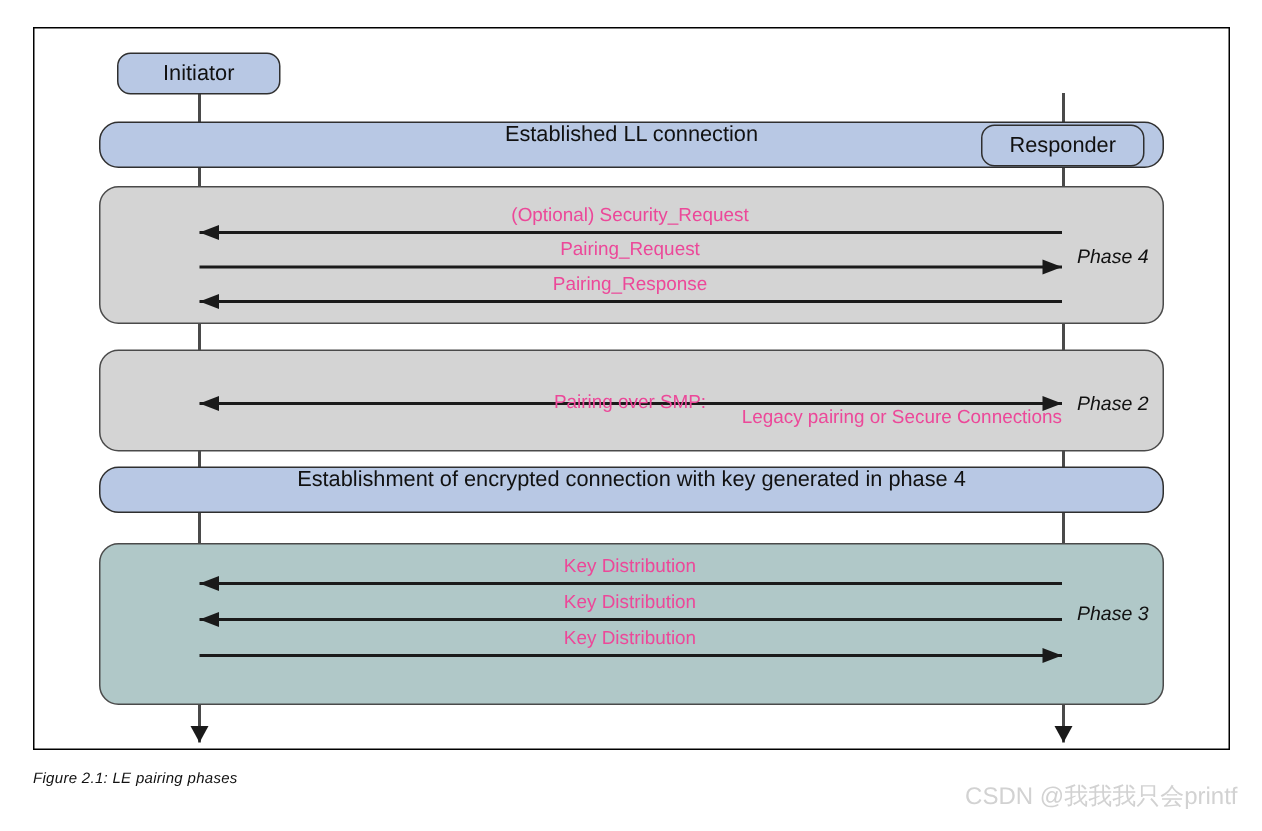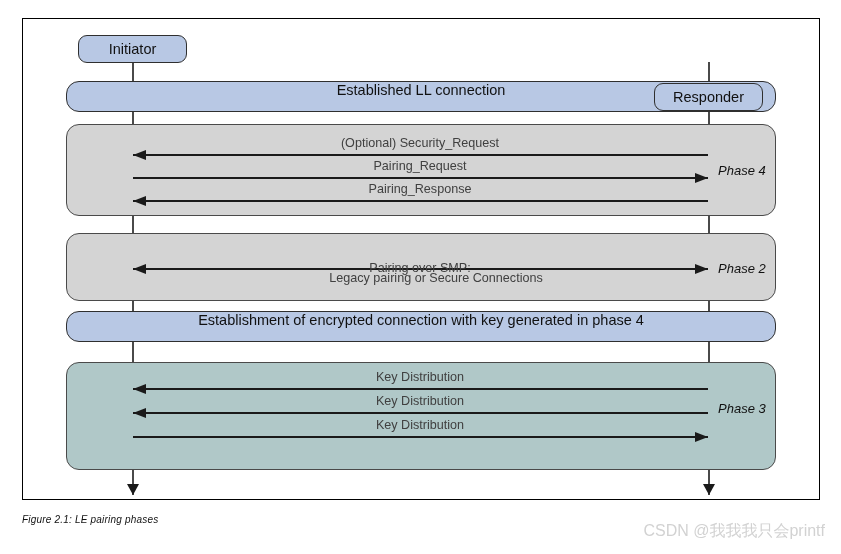--- a/index.html
+++ b/index.html
@@ -117,21 +117,21 @@
   }
   .arrowhead.right {
     border-top: 5.5px solid transparent;
     border-bottom: 5.5px solid transparent;
     border-left: 13px solid #1a1a1a;
   }
 
   .msg-label {
     position: absolute;
     font-size: 12.6px;
-    color: #404040;
+    color: #ec4899;
     text-align: center;
     z-index: 6;
     white-space: nowrap;
   }
 
   
   .caption {
     position: absolute;
     left: 22px;
     top: 514px;
@@ -190,21 +190,21 @@
   <div class="msg-line" style="left:133px; top:200px; width:575px;"></div>
   <div class="arrowhead left" style="left:133px; top:195.5px;"></div>
 
   <div class="phase-box gray" style="left:66px; top:233px; width:710px; height:68px;"></div>
   <div class="phase-label" style="left:718px; top:261px;font-style:italic;">Phase 2</div>
 
   <div class="msg-label" style="left:132px; top:250px; width:576px;margin-top:11px;">Pairing over SMP:</div>
   <div class="msg-line" style="left:133px; top:268px; width:575px;"></div>
   <div class="arrowhead left" style="left:133px; top:263.5px;"></div>
   <div class="arrowhead right" style="left:695px; top:263.5px;"></div>
-  <div class="msg-label" style="left:148px; top:271px; width:576px;">Legacy pairing or Secure Connections</div>
+  <div class="msg-label" style="left:132px; top:271px; width:576px;text-align:right;">Legacy pairing or Secure Connections</div>
 
   <div class="band blue" style="left:66px; top:311px; width:710px; height:31px;">
     <span>Establishment of encrypted connection with key generated in phase 4</span>
   </div>
 
   <div class="phase-box teal" style="left:66px; top:362px; width:710px; height:108px;"></div>
   <div class="phase-label" style="left:718px; top:401px;">Phase 3</div>
 
   <div class="msg-label" style="left:132px; top:370px; width:576px;">Key Distribution</div>
   <div class="msg-line" style="left:133px; top:388px; width:575px;"></div>

